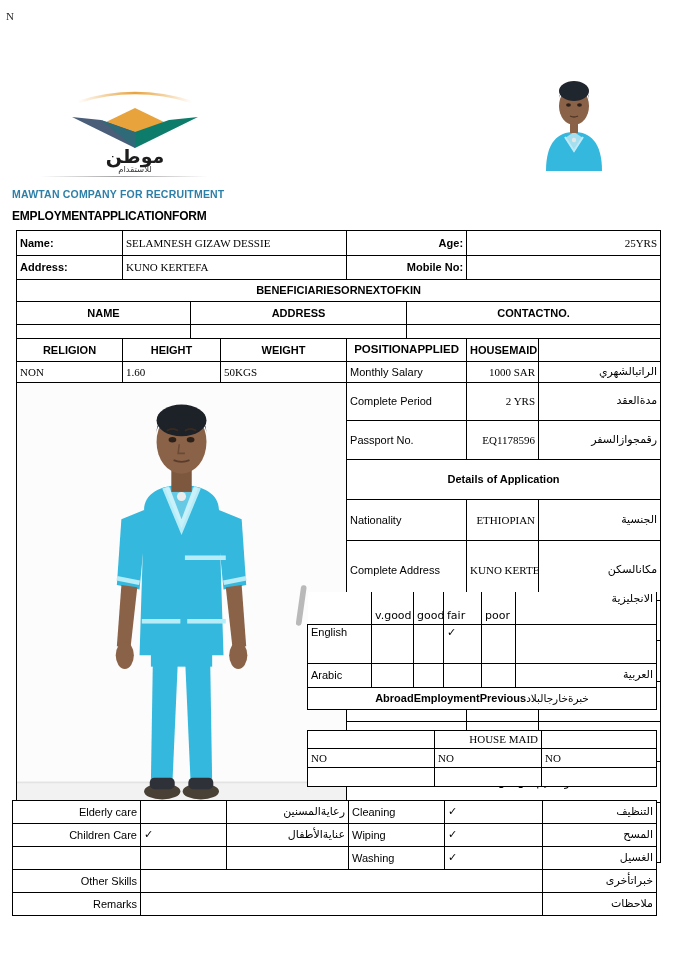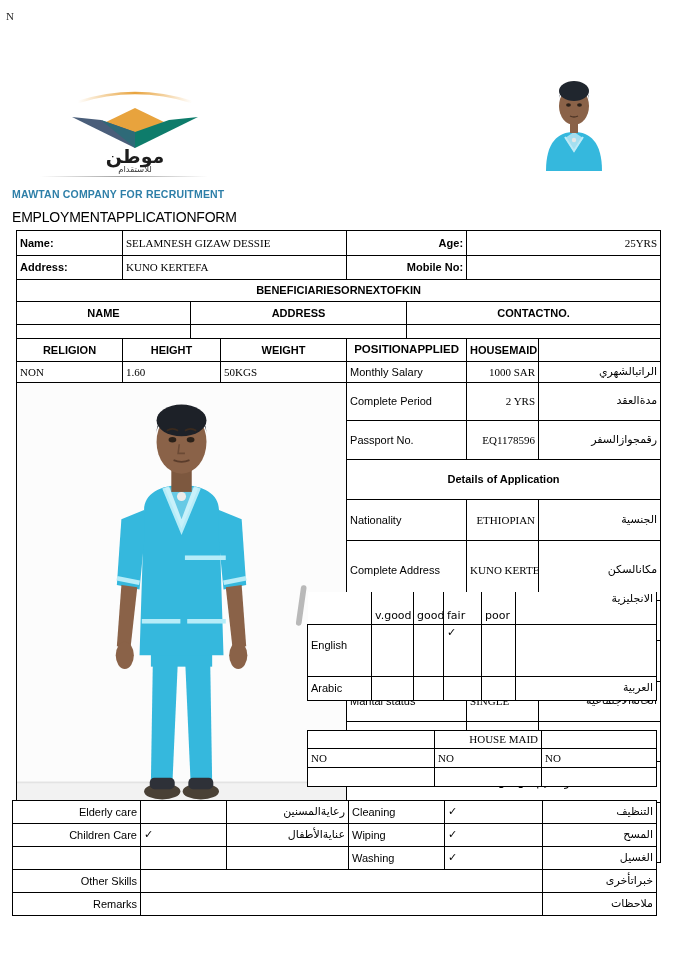--- a/index.html
+++ b/index.html
@@ -28,21 +28,21 @@
   .photo-top{
     position:absolute;left:532px;top:58px;width:84px;height:113px;
     background:#fff;overflow:hidden;
   }
   .company-name{
     position:absolute;left:12px;top:188px;
     font-size:10.5px;font-weight:bold;color:#2e7fa8;letter-spacing:.2px;
   }
   .form-title{
     position:absolute;left:12px;top:209px;
-    font-size:14px;font-weight:normal;color:#000;letter-spacing:-.2px;
+    font-size:12px;font-weight:bold;color:#000;letter-spacing:-.2px;
   }
 
   
   .tbl{position:absolute;border-collapse:collapse;table-layout:fixed;}
   .tbl td{
     border:1px solid #000;
     font-size:11px;
     padding:1px 3px;
     vertical-align:middle;
     background:#fff;
@@ -325,34 +325,39 @@
     <tbody>
         <tr>
       <td style="height:30px;border:none"></td>
       <td class="tick" style="vertical-align:bottom;border-top:none;border-bottom:none">v.good</td>
       <td class="tick" style="vertical-align:bottom;border-top:none;border-bottom:none">good</td>
       <td class="tick" style="vertical-align:bottom;border-top:none;border-bottom:none">fair</td>
       <td class="tick" style="vertical-align:bottom;border-top:none;border-bottom:none">poor</td>
       <td class="ar" style="vertical-align:top;border-top:none;border-bottom:none">الانجليزية</td>
     </tr>
     <tr>
-      <td class="lbl" style="height:36px;vertical-align:top;padding-top:14px">English</td>
+      <td class="lbl" style="height:36px;vertical-align:top;padding-top:1px">English</td>
       <td class="tick ctr"></td>
       <td class="tick ctr"></td>
       <td class="tick" style="vertical-align:top;padding-top:2px">✓</td>
       <td class="tick ctr"></td>
       <td class="ar"></td>
     </tr>
     <tr>
       <td class="lbl" style="height:21px">Arabic</td>
       <td class="tick ctr"></td>
       <td class="tick ctr"></td>
       <td class="tick ctr"></td>
       <td class="tick ctr"></td>
       <td class="ar">العربية</td>
+    </tr>
+    <tr>
+      <td class="band" colspan="6" style="height:19px">
+        <span>AbroadEmploymentPrevious</span><span class="ar-band">خبرةخارجالبلاد</span>
+      </td>
     </tr>
   </tbody>
     </table>
 
   <table class="tbl" id="abroad-tbl" style="left:307px;top:730px;width:349px">
     <colgroup>
         <col style="width:127px">
         <col style="width:107px">
         <col style="width:115px">
       </colgroup>

